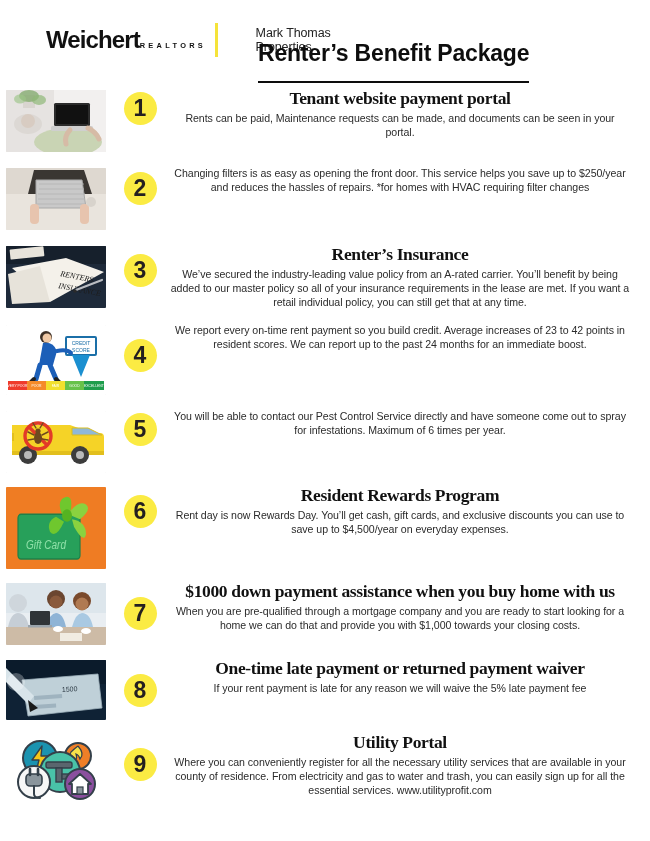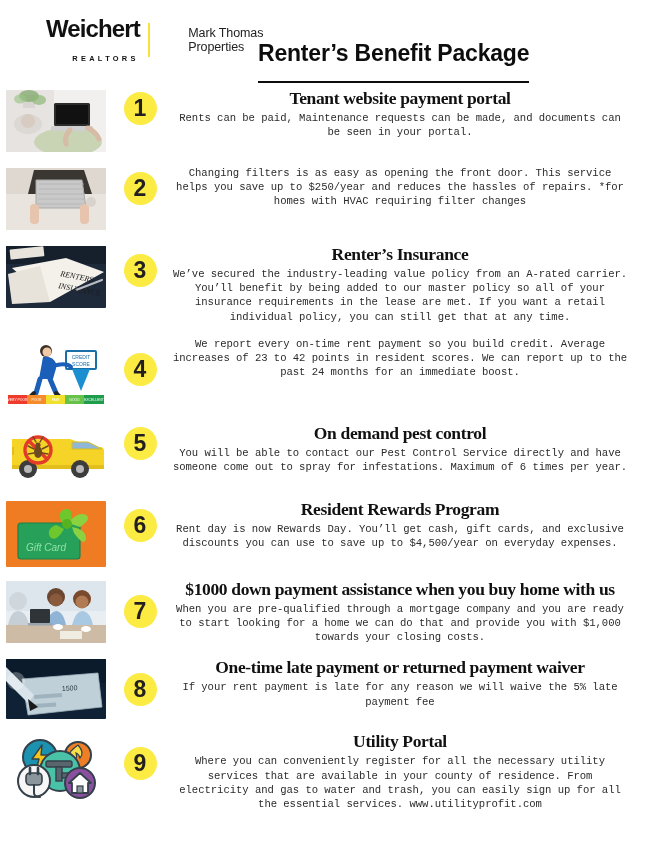--- a/index.html
+++ b/index.html
@@ -31,21 +31,20 @@
     box-sizing: border-box;
   }
   .logo-block {
     display: flex;
     align-items: center;
     flex: 0 0 auto;
     margin-top: 2px;
   }
   .logo-weichert {
     display: flex;
-    flex-direction: column;
     align-items: stretch;
   }
   .logo-name {
     font-family: "Liberation Sans", sans-serif;
     font-weight: bold;
     font-size: 24px;
     letter-spacing: -0.9px;
     line-height: 24px;
     color: #111111;
   }
@@ -142,21 +141,21 @@
   .b-title {
     font-family: Liberation Serif, serif;
     font-weight: bold;
     font-size: 17.5px;
     line-height: 21px;
     color: #111111;
     letter-spacing: -0.35px;
     margin: 0 0 2px 0;
   }
   .b-desc {
-    font-family: Liberation Mono, monospace;
+    font-family: Liberation Sans, sans-serif;
     font-size: 10.6px;
     line-height: 14.2px;
     color: #2b2b2b;
     margin: 0;
     letter-spacing: -0.05px;
   }
 
   
   .row-1 { margin-top: 10px; }
   .row-2 { margin-top: 14px; }
@@ -171,21 +170,21 @@
   .row-4 .badge-cell, .row-7 .badge-cell,
   .row-8 .badge-cell, .row-9 .badge-cell { padding-top: 16px; }
   .row-3 .badge-cell { padding-top: 10px; }
   .row-5 .badge-cell { padding-top: 4px; }
   .row-6 .badge-cell { padding-top: 10px; }
   .row-1 .badge-cell { padding-top: 4px; }
   .row-2 .badge-cell { padding-top: 6px; }
 
   .row-4 .thumb { height: 70px; }
   .row-9 .thumb { height: 70px; background: #ffffff; }
-  .row-6 .thumb { height: 66px; }
+  .row-6 .thumb { height: 82px; }
   .row-8 .thumb { height: 60px; }
 </style>
 </head>
 <body>
 
 <div class="page">
 
   <div class="header">
     <div class="logo-block">
       <div class="logo-weichert">
@@ -355,21 +354,20 @@
                 <line x1="34" y1="17" x2="37" y2="12"></line>
             </g>
             <rect x="6" y="22" width="2" height="8" fill="#e2bf1d"></rect>
           </svg>
         </div>
       </div>
       <div class="badge-cell">
         <div class="badge">5</div>
       </div>
       <div class="text-cell">
-        <div class="b-title">On demand pest control</div>
         <div class="b-desc">You will be able to contact our Pest Control Service directly and have someone come out to spray for infestations.  Maximum of 6 times per year.</div>
       </div>
     </div>
 
     <div class="row row-6">
       <div class="thumb-cell">
         <div class="thumb">
           <svg viewBox="0 0 100 66" preserveAspectRatio="none" aria-hidden="true">
             <rect width="100" height="66" fill="#ef7c23"></rect>
             <rect x="12" y="22" width="62" height="36" rx="3" fill="#27a05a"></rect>

